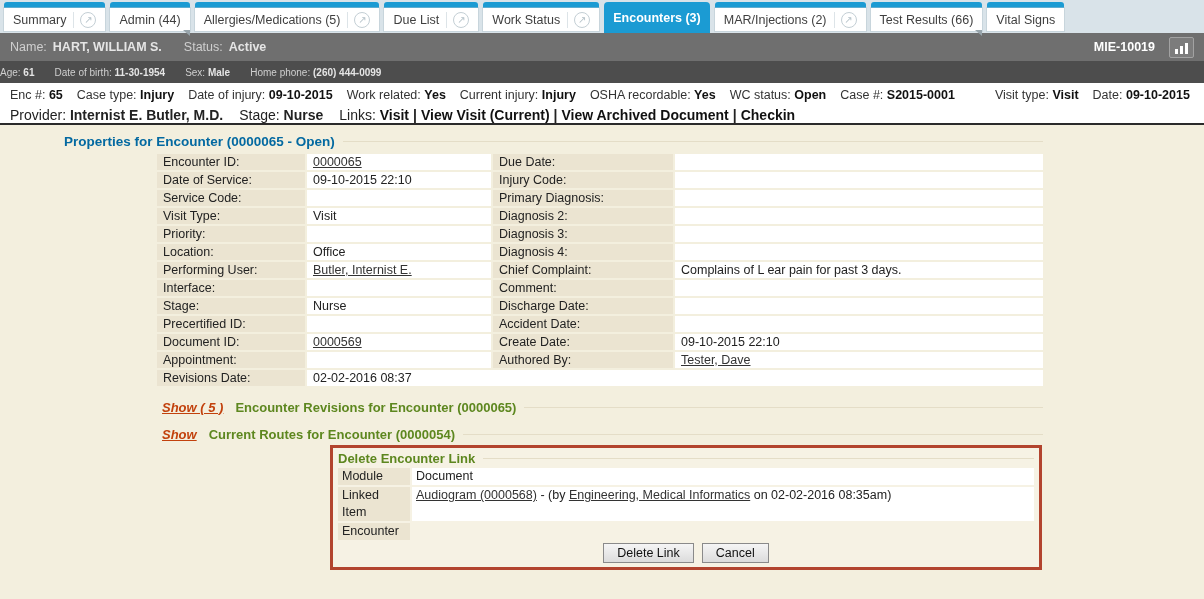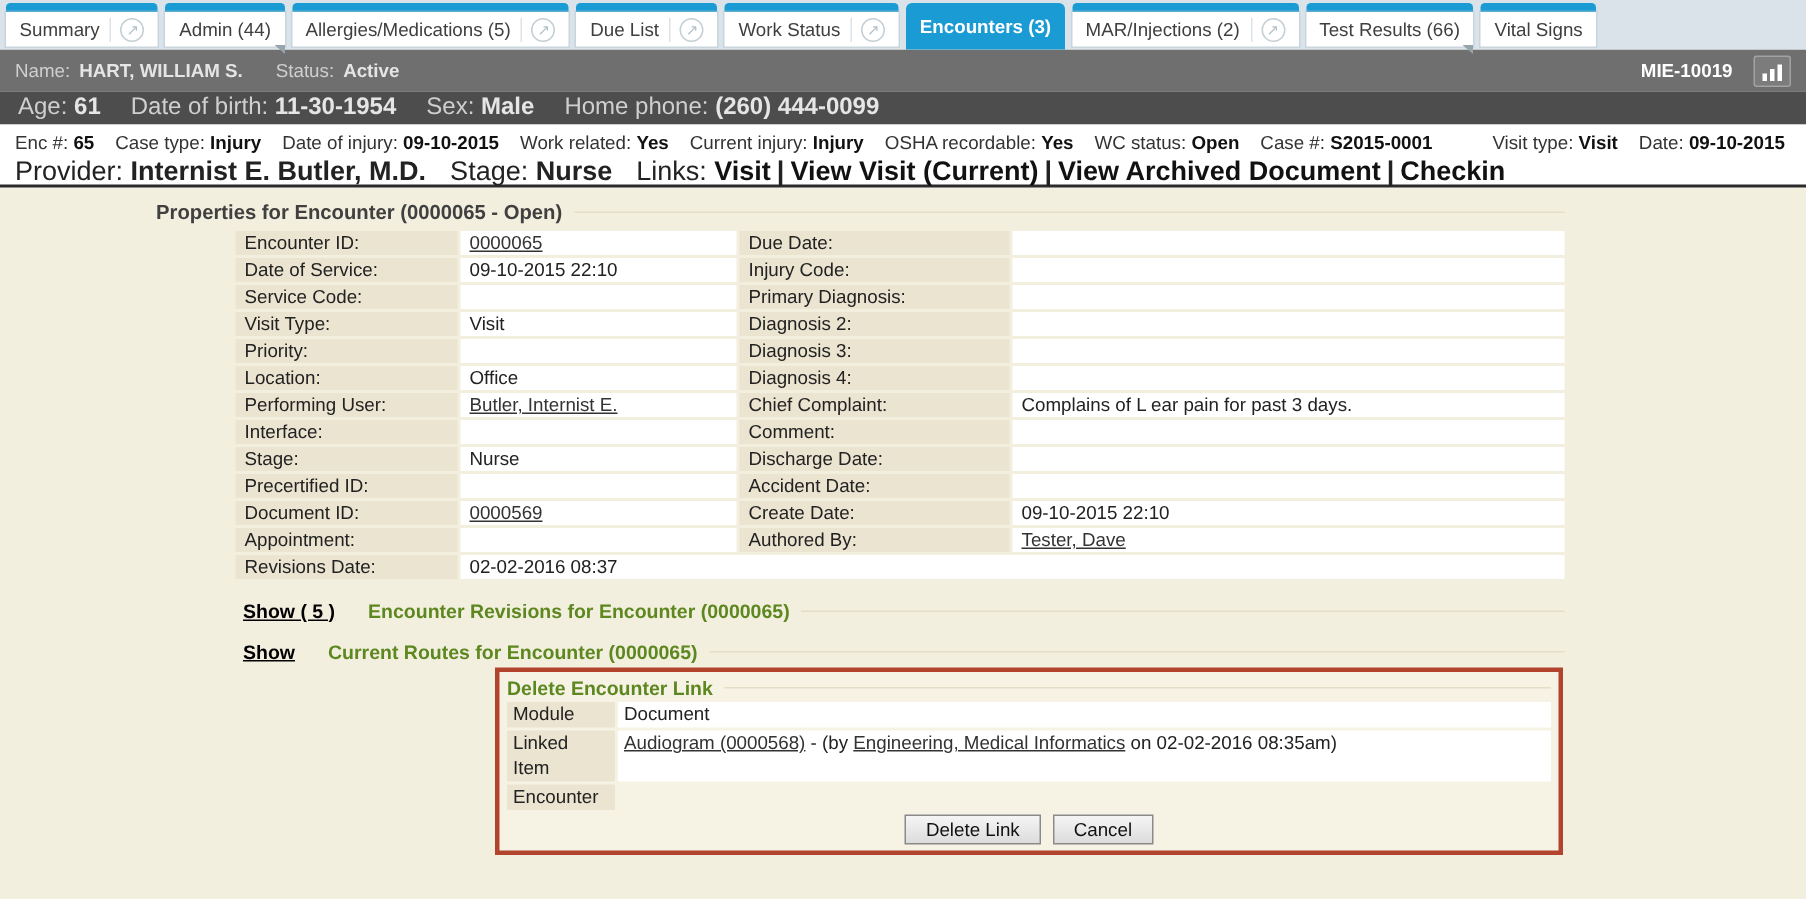--- a/index.html
+++ b/index.html
@@ -52,67 +52,67 @@
   .namebar .spacer, .encbar .spacer { flex:1; }
   .chart-id { font-weight:bold; margin-right:8px; }
   .chart-icon-box {
     width:25px; height:21px; border:1px solid #a2a2a2; border-radius:2px;
     background:#7c7c7c; display:flex; align-items:flex-end; justify-content:center;
     gap:2px; padding:3px 4px; cursor:pointer;
   }
   .chart-icon-box i { display:block; width:3px; background:#fff; }
   .demobar {
     height:22px; background:#4d4d4d; display:flex; align-items:center;
-    padding:0 12px; gap:6px; font-size:16px;
+    padding:0 0; gap:6px; font-size:10px;
   }
   .demobar .pair { margin-right:14px; }
 
   
   .encbar {
     height:23px; background:#fff; display:flex; align-items:center;
     padding:0 10px; font-size:12.5px; white-space:nowrap;
   }
   .encbar .pair { margin-right:14px; }
   .encbar .k { color:#333; }
   .encbar .v { font-weight:bold; color:#111; }
   .provbar {
     height:19px; background:#fff; display:flex; align-items:center;
-    padding:0 10px; border-bottom:2px solid #2b2b2b; font-size:18px;
+    padding:0 10px; border-bottom:2px solid #2b2b2b; font-size:14px;
     white-space:nowrap;
   }
   .provbar .pair { margin-right:16px; }
   .provbar .v { font-weight:bold; }
   .provbar .links a { font-weight:bold; color:#111; text-decoration:none; cursor:pointer; }
   .provbar .sep { font-weight:bold; margin:0 4px; }
 
   
   .main { padding:7px 0 0 0; }
   .sec-title {
-    margin-left:104px; color:#404040; font-weight:bold; font-size:13.5px;
+    margin-left:64px; color:#0369a1; font-weight:bold; font-size:13.5px;
     height:18px; display:flex; align-items:center; margin-bottom:4px;
     margin-right:161px;
   }
   .sec-title .rule { flex:1; height:0; border-top:1px solid #e4ddc7; margin-left:8px; }
 
   .props {
     margin-left:157px; width:886px;
     display:grid; grid-template-columns:148px 184px 180px 1fr;
     gap:2px; margin-bottom:12px;
   }
   .cell { height:16px; line-height:16px; padding:0 0 0 6px; white-space:nowrap; overflow:hidden; }
   .cell.lbl { background:#ebe4d1; color:#222; }
   .cell.val { background:#fff; }
   .cell.span3 { grid-column:2 / span 3; }
   .tlink { color:#333; text-decoration:underline; cursor:pointer; }
 
   .showrow {
     margin-left:162px; margin-right:161px; height:18px; display:flex;
     align-items:center; font-size:13px; white-space:nowrap;
   }
-  .showrow .slink { color:#000000; font-weight:bold; text-decoration:underline; cursor:pointer; margin-right:22px; }
+  .showrow .slink { color:#c2410c; font-weight:bold; text-decoration:underline; cursor:pointer; margin-right:12px;font-style:italic; }
   .showrow .stitle { color:#5d871f; font-weight:bold; }
   .showrow .rule { flex:1; border-top:1px solid #e4ddc7; margin-left:8px; }
   .mb9 { margin-bottom:9px; } .mb2 { margin-bottom:2px; }
 
   
   .delbox {
     margin-left:330px; width:712px; border:3px solid #b2442e;
     background:#f6f2e4; padding:2px 5px 2px 5px; margin-bottom:4px;
   }
   .delbox .title {
@@ -332,21 +332,21 @@
   </div>
 
   <div class="showrow mb9">
     <span class="slink">Show ( 5 )</span>
     <span class="stitle">Encounter Revisions for Encounter (0000065)</span>
     <span class="rule"></span>
   </div>
 
   <div class="showrow mb2">
     <span class="slink">Show</span>
-    <span class="stitle">Current Routes for Encounter (0000065)</span>
+    <span class="stitle">Current Routes for Encounter (0000054)</span>
     <span class="rule"></span>
   </div>
 
   <div class="delbox">
     <div class="title">
       <span>Delete Encounter Link</span>
         <span class="rule"></span>
     </div>
     <div class="delgrid">
       <div class="dlbl">Module</div>

